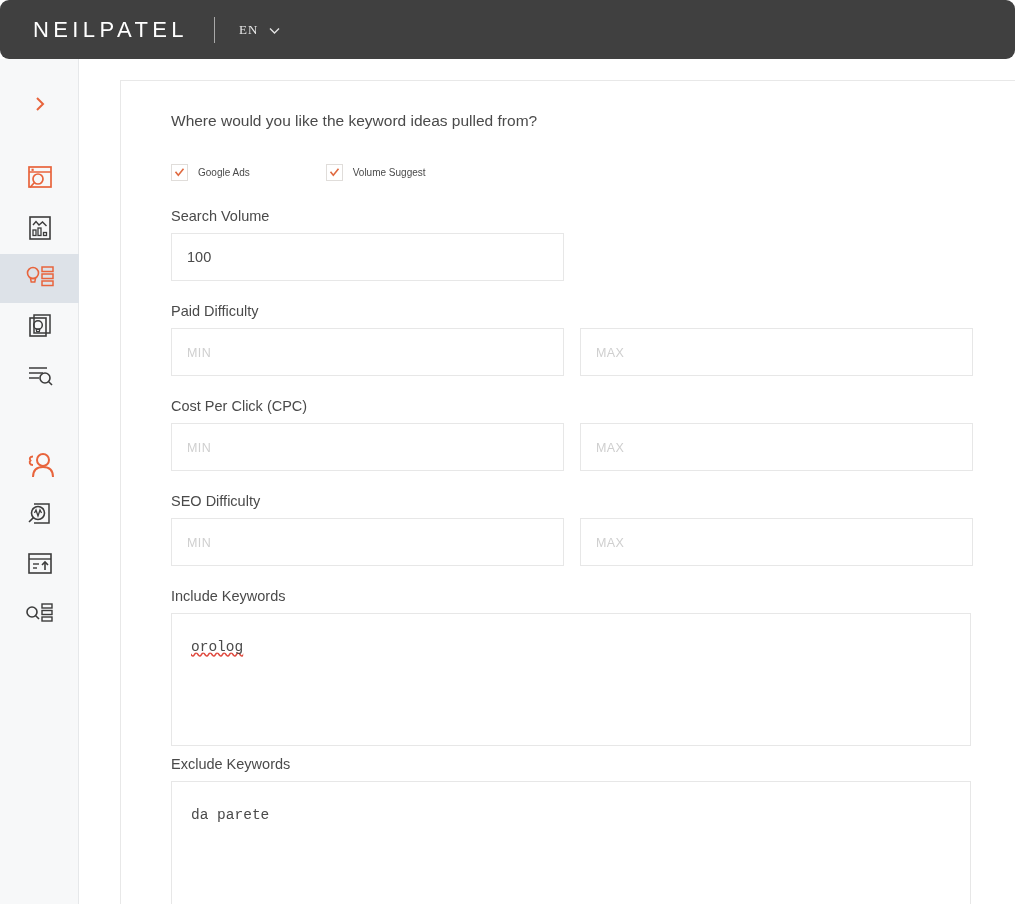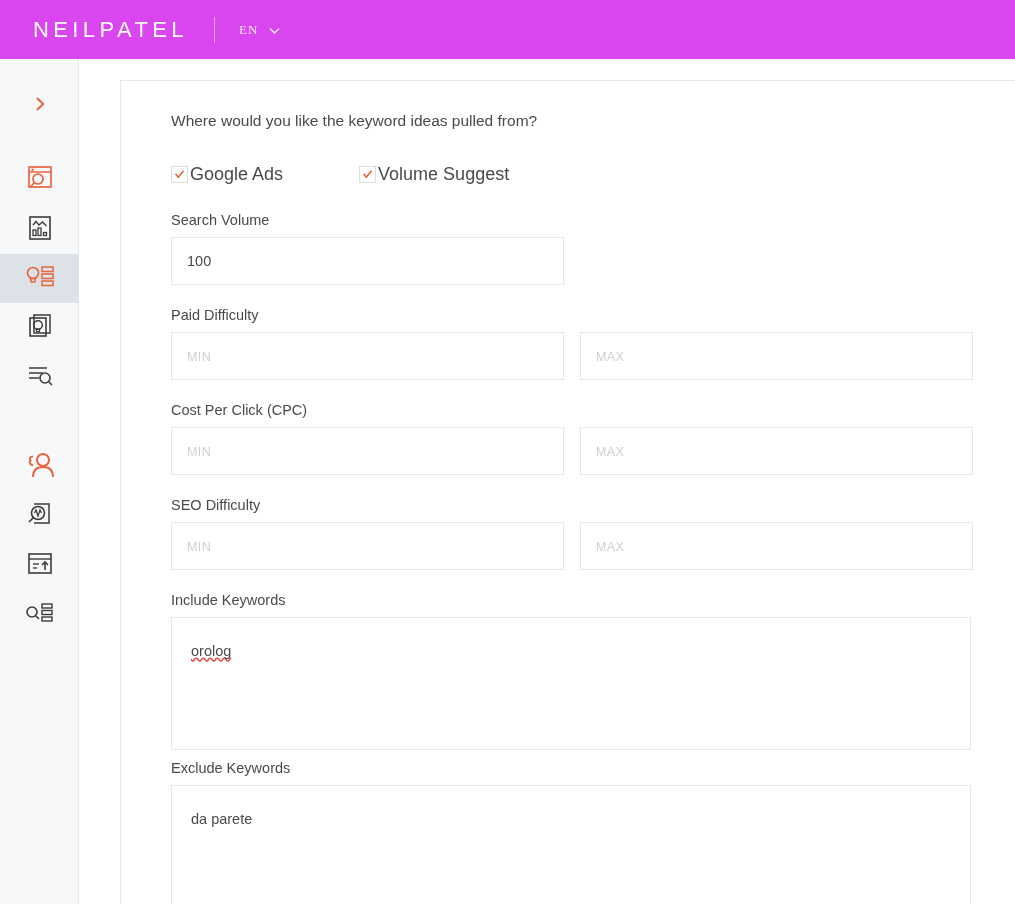--- a/index.html
+++ b/index.html
@@ -9,23 +9,24 @@
     overflow: hidden;
     background: #ffffff;
     font-family: "Liberation Sans", sans-serif;
   }
 
   
   .topbar {
     position: absolute;
     top: 0; left: 0;
     width: 1015px; height: 59px;
-    background: #d946ef;
-    display: flex;
-    align-items: center;
+    background: #404040;
+    display: flex;
+    align-items: center;
+    border-radius: 9px;
   }
   .brand {
     margin-left: 33px;
     color: #ffffff;
     font-size: 22px;
     letter-spacing: 4.4px;
     font-weight: 400;
     white-space: nowrap;
   }
   .brand-divider {
@@ -98,23 +99,23 @@
     width: 17px; height: 17px;
     border: 1px solid #e0ddda;
     background: #fff;
     display: flex;
     align-items: center;
     justify-content: center;
     cursor: pointer;
     flex: none;
   }
   .check-label {
-    font-size: 18px;
-    color: #4a4a4a;
-    margin-left: 2px;
+    font-size: 10px;
+    color: #4a4a4a;
+    margin-left: 10px;
   }
   .check-gap { width: 76px; }
 
   .field-label {
     font-size: 14.5px;
     color: #4a4a4a;
     margin-bottom: 9px;
   }
   .field-row {
     display: flex;
@@ -137,21 +138,21 @@
     letter-spacing: 0.4px;
   }
   .inp-gap { width: 16px; }
 
   .ta-wrap { margin-bottom: 4px; }
   .ta {
     width: 800px;
     height: 133px;
     border: 1px solid #e7e7e7;
     background: #fff;
-    font-family: Liberation Sans, sans-serif;
+    font-family: Liberation Mono, monospace;
     font-size: 14.5px;
     color: #4a4a4a;
     padding: 24px 0 0 19px;
     outline: none;
     resize: none;
     line-height: 1.3;
   }
   .ta.misspelled {
     text-decoration: underline;
     text-decoration-color: #e04a3f;

